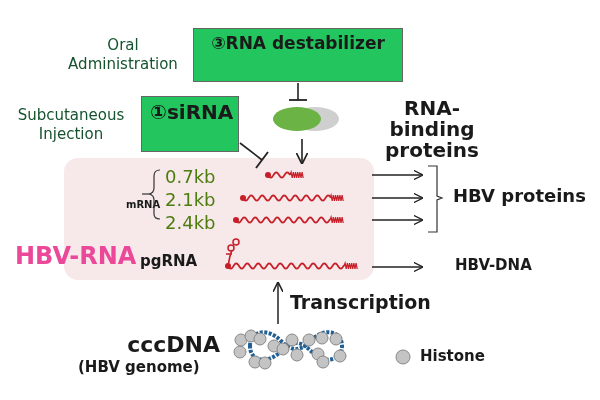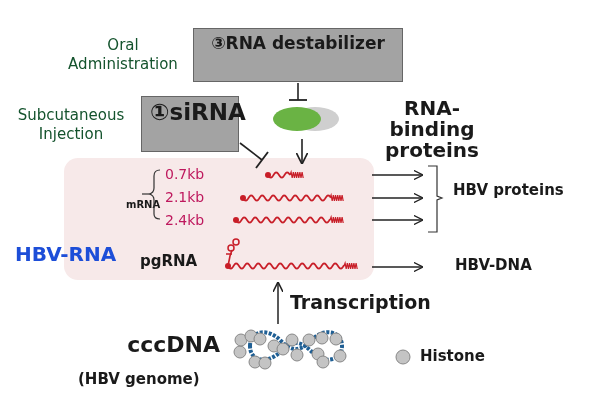--- a/index.html
+++ b/index.html
@@ -1,69 +1,69 @@
 <!DOCTYPE html>
 <html><head>
 <meta charset="utf-8">
 <style>
   html, body { margin:0; padding:0; }
   body { width:600px; height:400px; background:#ffffff; position:relative; overflow:hidden;
          font-family:"DejaVu Sans", sans-serif; }
   .abs { position:absolute; }
   .red-label { color:#14532d; font-size:15px; text-align:center; line-height:19px; }
-  .box { border:1.4px solid #666; background:#a3a3a3; }
+  .box { border:1.4px solid #666; background:#22c55e; }
   .bold { font-weight:bold; color:#1a1a1a; }
   .rna-panel { background:#f7e9e9; border-radius:14px; }
-  .kb { font-size:14px; color:#be185d; }
+  .kb { font-size:18px; color:#4d7c0f; }
   svg { position:absolute; left:0; top:0; }
 </style>
 </head>
 <body>
 
 <div class="abs red-label" style="left:58px;top:36px;width:130px;">
   <div>Oral</div>
   <div>Administration</div>
 </div>
 <div class="abs red-label" style="left:2px;top:106px;width:138px;">
   <div>Subcutaneous</div>
   <div>Injection</div>
 </div>
 
 <div class="abs box bold" style="left:193px;top:28px;width:210px;height:54px;text-align:center;font-size:17px;line-height:24px;padding-top:2px;box-sizing:border-box;">
   <div>③RNA destabilizer</div>
 </div>
-<div class="abs box bold" style="left:141px;top:96px;width:98px;height:56px;font-size:23px;line-height:24px;padding:3px 0 0 8px;box-sizing:border-box;">
+<div class="abs box bold" style="left:141px;top:96px;width:98px;height:56px;font-size:20px;line-height:24px;padding:3px 0 0 8px;box-sizing:border-box;">
   <div>①siRNA</div>
 </div>
 
 <div class="abs bold" style="left:362px;top:98px;width:140px;text-align:center;font-size:20px;line-height:21px;">
   <div>RNA-binding</div>
   <div>proteins</div>
 </div>
 
 <div class="abs rna-panel" style="left:64px;top:158px;width:310px;height:122px;"></div>
 
 <div class="abs bold" style="left:78px;top:199px;font-size:10px;margin-left:48px;">mRNA</div>
 <div class="abs kb" style="left:165px;top:166px;">0.7kb</div>
 <div class="abs kb" style="left:165px;top:189px;">2.1kb</div>
 <div class="abs kb" style="left:165px;top:212px;">2.4kb</div>
-<div class="abs" style="left:15px;top:242px;font-size:20px;font-weight:bold;color:#1d4ed8;">HBV-RNA</div>
+<div class="abs" style="left:15px;top:242px;font-size:24px;font-weight:bold;color:#ec4899;">HBV-RNA</div>
 <div class="abs bold" style="left:140px;top:252px;font-size:15px;">pgRNA</div>
 
-<div class="abs bold" style="left:453px;top:178px;font-size:15px;line-height:24px;">
+<div class="abs bold" style="left:453px;top:184px;font-size:18px;line-height:24px;">
   <div>HBV proteins</div>
 </div>
 <div class="abs bold" style="left:455px;top:256px;font-size:15px;">HBV-DNA</div>
 
 <div class="abs bold" style="left:290px;top:291px;font-size:19px;">Transcription</div>
 
 <div class="abs bold" style="left:80px;top:332px;font-size:22px;text-align:right;width:140px;">
   <div>cccDNA</div>
 </div>
-<div class="abs bold" style="left:78px;top:358px;font-size:15px;margin-top:12px;">(HBV genome)</div>
+<div class="abs bold" style="left:78px;top:358px;font-size:15px;">(HBV genome)</div>
 
 <div class="abs bold" style="left:420px;top:347px;font-size:15px;">Histone</div>
 
 <svg width="600" height="400" viewBox="0 0 600 400">
   <defs>
     <marker id="ah" viewBox="0 0 10 10" refX="9" refY="5" markerWidth="7" markerHeight="7" orient="auto">
       <path d="M0,0 L10,5 L0,10" fill="none" stroke="#222" stroke-width="1.5"></path>
     </marker>
   </defs>
 

